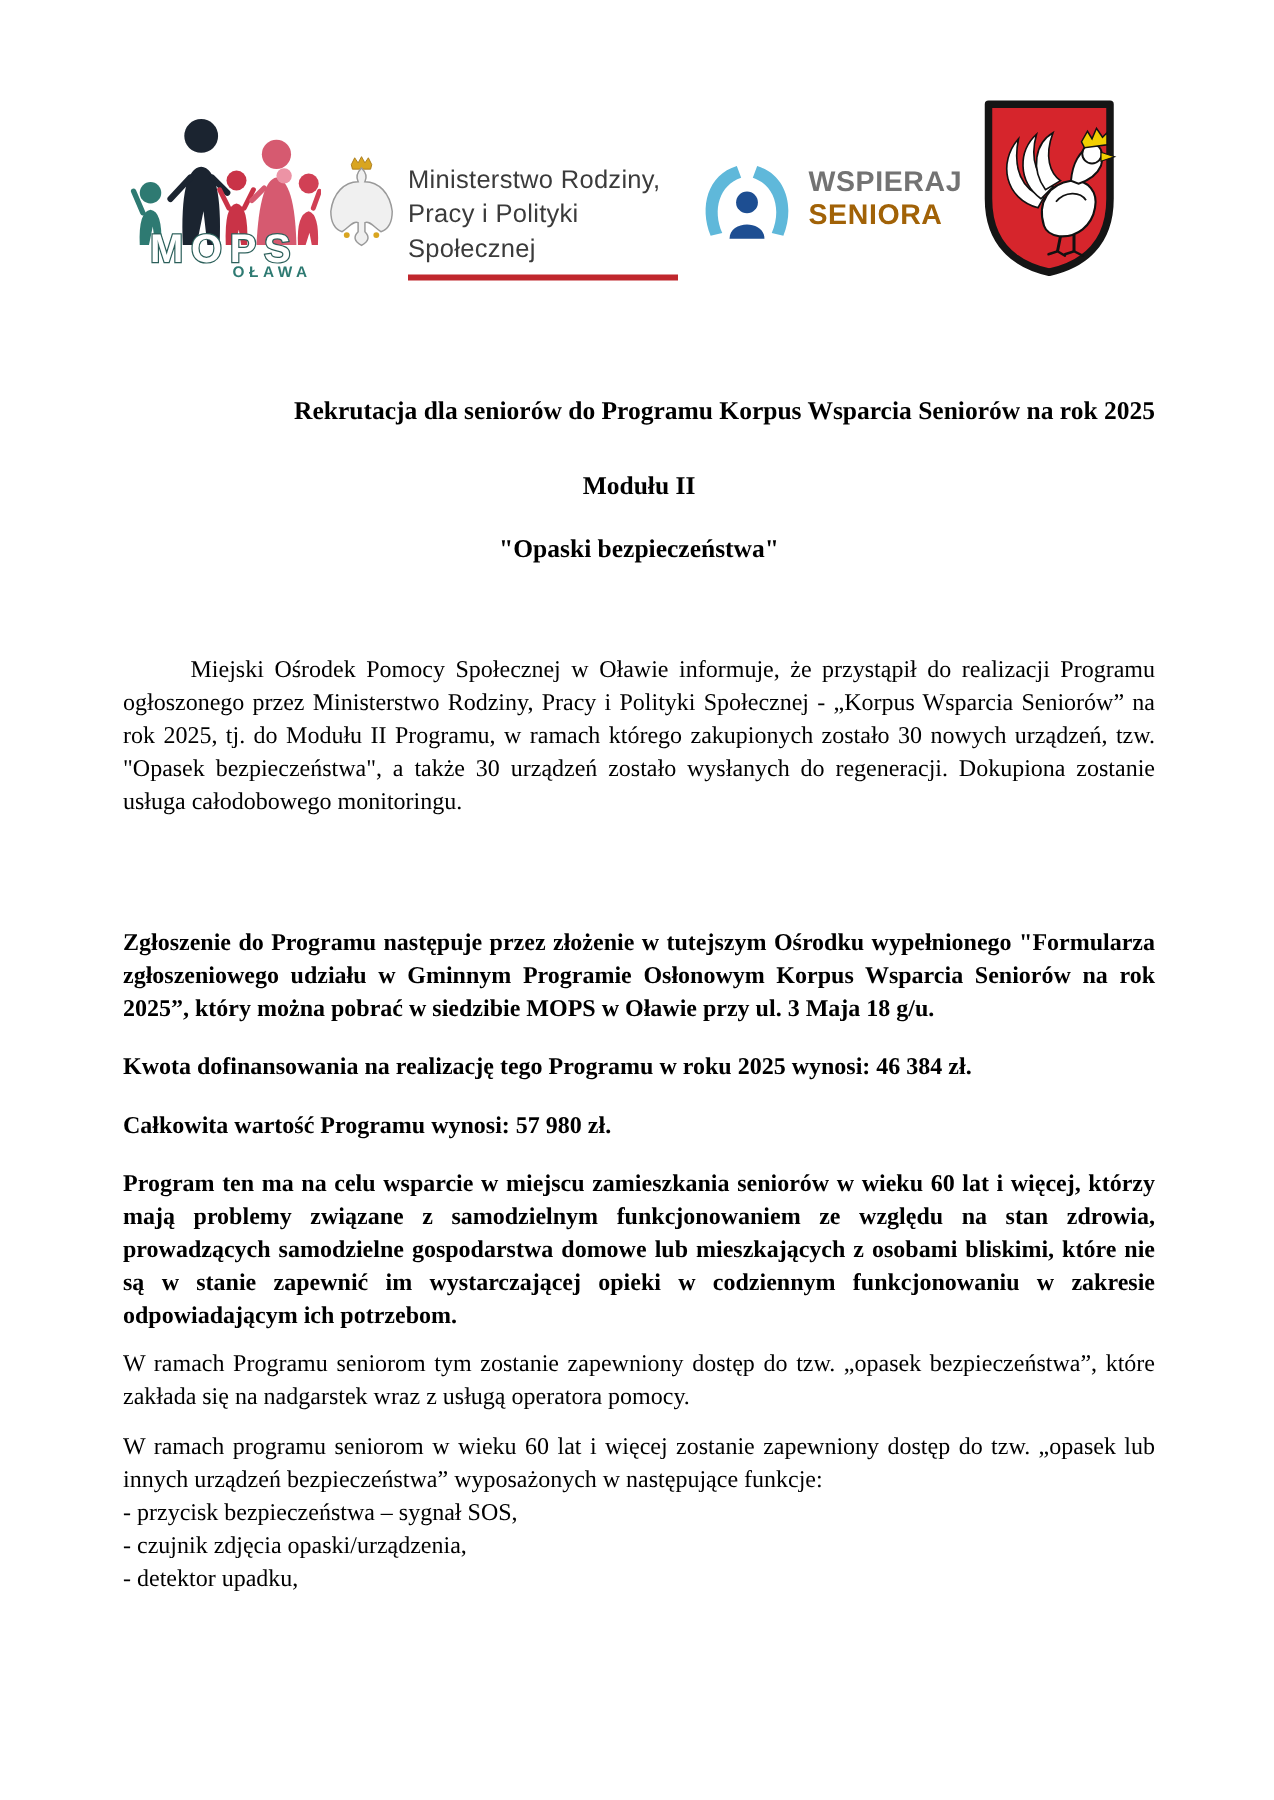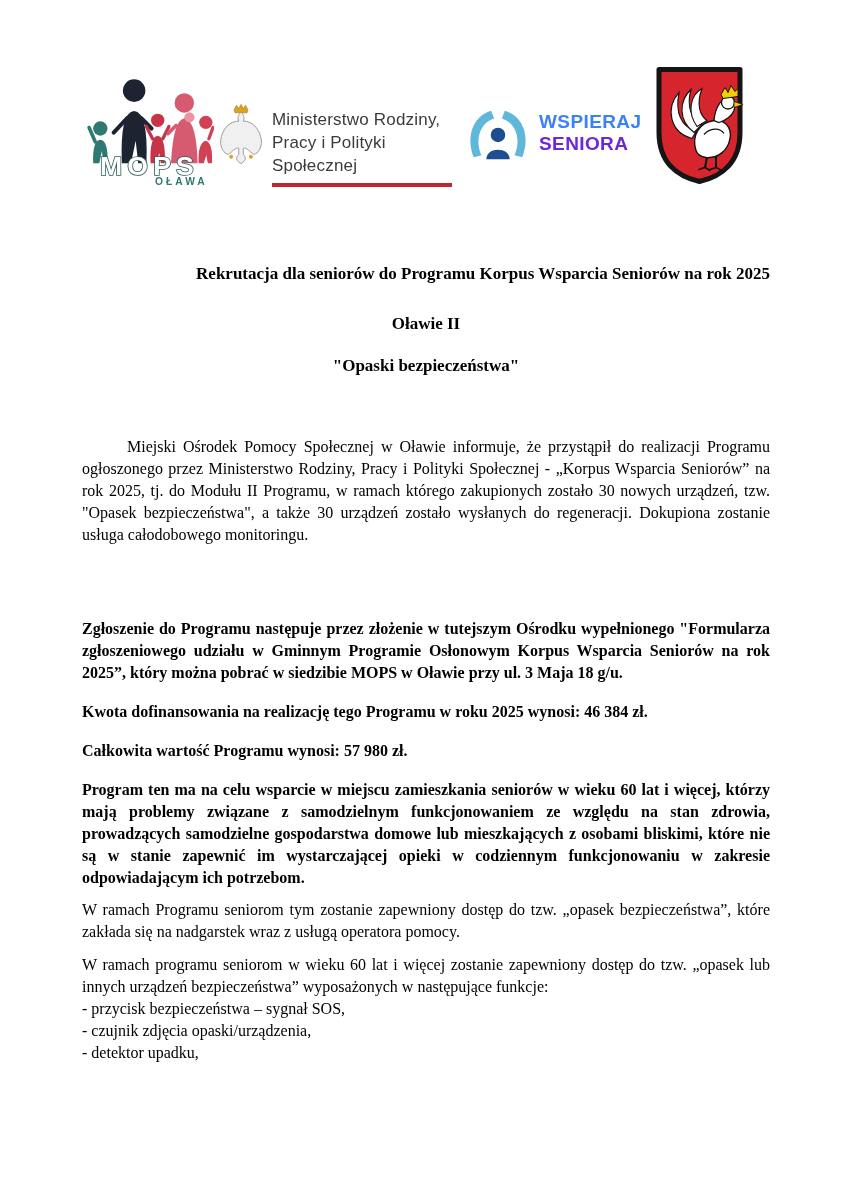--- a/index.html
+++ b/index.html
@@ -22,22 +22,22 @@
   }
   .ministry-text { padding-top:12px; }
   .ministry-lines { font-size:17px; line-height:23px; color:#3b3b3b; letter-spacing:.2px; }
   .ministry-rule { height:4px; background:#c0272d; width:180px; margin-top:6px; }
   .logo-wspieraj {
     position:absolute; left:466px; top:100px; width:176px; height:66px;
     display:flex; align-items:center; gap:9px;
     font-family:"Liberation Sans", sans-serif;
   }
   .wspieraj-text { font-weight:bold; font-size:19px; line-height:22px; letter-spacing:.4px; }
-  .wspieraj-line1 { color:#3b82f6; }
-  .wspieraj-line2 { color:#6d28d9; }
+  .wspieraj-line1 { color:#737373; }
+  .wspieraj-line2 { color:#a16207; }
   .logo-crest { position:absolute; left:652px; top:62px; width:95px; height:126px; }
 
   
   .doc {
     position:absolute; left:82px; top:264px; width:688px;
     font-size:16px; line-height:22px; text-align:justify;
   }
   .title-line { text-align:center; font-weight:bold; font-size:17px; line-height:20px; margin:0; }
   .title-1 { margin-bottom:30px;text-align:right; }
   .title-2 { margin-bottom:22px; }
@@ -137,21 +137,21 @@
 
       <path d="M52,72 C58,65 68,65 72,71" fill="none" stroke="#111" stroke-width="1.2"></path>
 
       <path d="M55,95 L53,105 M64,94 L64,105" stroke="#111" stroke-width="2" fill="none"></path>
       <path d="M47,107 L53,105 L58,108 M58,107 L64,105 L70,108" stroke="#111" stroke-width="1.6" fill="none" stroke-linecap="round"></path>
     </svg>
   </div>
 
   <div class="doc">
     <p class="title-line title-1">Rekrutacja dla seniorów do Programu Korpus Wsparcia Seniorów na rok 2025</p>
-    <p class="title-line title-2">Oławie II</p>
+    <p class="title-line title-2">Modułu II</p>
     <p class="title-line title-3">"Opaski bezpieczeństwa"</p>
 
     <p class="para indent intro">Miejski Ośrodek Pomocy Społecznej w Oławie informuje, że przystąpił do realizacji Programu ogłoszonego przez Ministerstwo Rodziny, Pracy i Polityki Społecznej - „Korpus Wsparcia Seniorów” na rok 2025, tj. do Modułu II Programu, w ramach którego zakupionych zostało 30 nowych urządzeń, tzw. "Opasek bezpieczeństwa", a także 30 urządzeń zostało wysłanych do regeneracji. Dokupiona zostanie usługa całodobowego monitoringu.</p>
     <p class="para bold">Zgłoszenie do Programu następuje przez złożenie w tutejszym Ośrodku wypełnionego "Formularza zgłoszeniowego udziału w Gminnym Programie Osłonowym Korpus Wsparcia Seniorów na rok 2025”, który można pobrać w siedzibie MOPS w Oławie przy ul. 3 Maja 18 g/u.</p>
     <p class="para bold">Kwota dofinansowania na realizację tego Programu w roku 2025 wynosi: 46 384 zł.</p>
     <p class="para bold">Całkowita wartość Programu wynosi: 57 980 zł.</p>
     <p class="para bold cel">Program ten ma na celu wsparcie w miejscu zamieszkania seniorów w wieku 60 lat i więcej, którzy mają problemy związane z samodzielnym funkcjonowaniem ze względu na stan zdrowia, prowadzących samodzielne gospodarstwa domowe lub mieszkających z osobami bliskimi, które nie są w stanie zapewnić im wystarczającej opieki w codziennym funkcjonowaniu w zakresie odpowiadającym ich potrzebom.</p>
     <p class="para tight">W ramach Programu seniorom tym zostanie zapewniony dostęp do tzw. „opasek bezpieczeństwa”, które zakłada się na nadgarstek wraz z usługą operatora pomocy.</p>
     <p class="para nogap">W ramach programu seniorom w wieku 60 lat i więcej zostanie zapewniony dostęp do tzw. „opasek lub innych urządzeń bezpieczeństwa” wyposażonych w następujące funkcje:</p>
     <ul class="plain-list">

